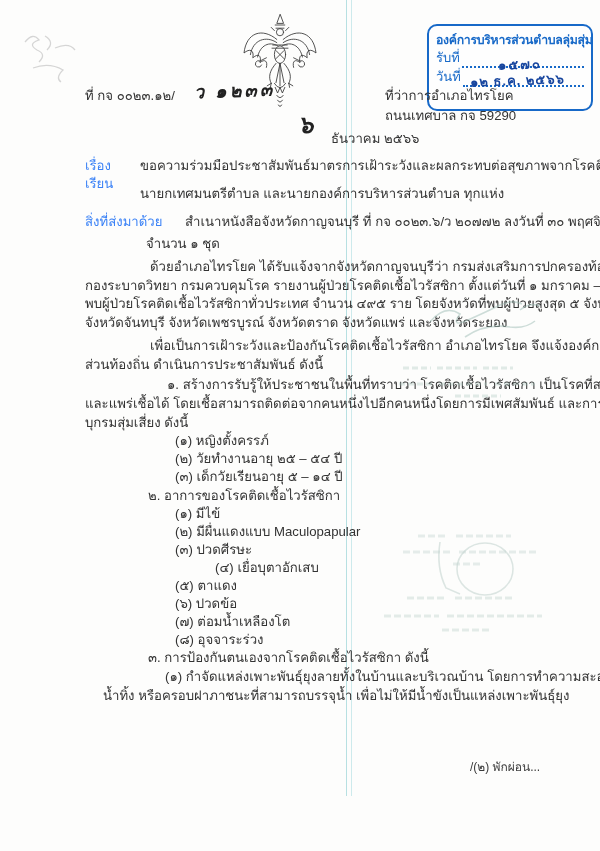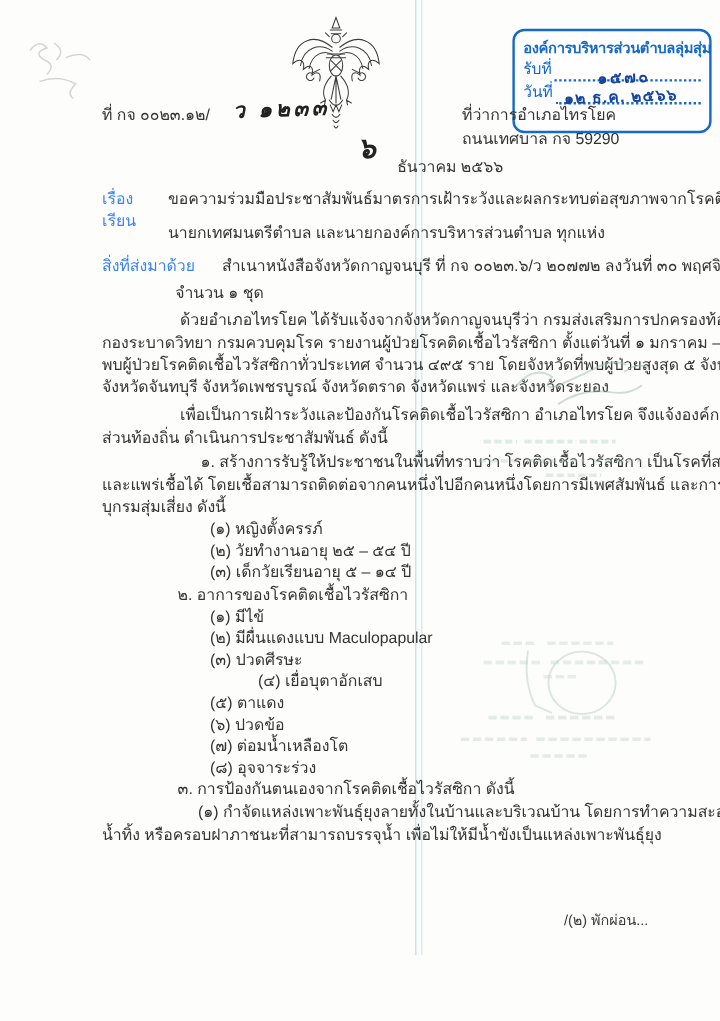--- a/index.html
+++ b/index.html
@@ -122,21 +122,21 @@
   <div class="t" style="left:175px; top:524px;">(๒) มีผื่นแดงแบบ Maculopapular</div>
   <div class="t" style="left:175px; top:542px;">(๓) ปวดศีรษะ</div>
   <div class="t" style="left:175px; top:560px;margin-left:40px;">(๔) เยื่อบุตาอักเสบ</div>
   <div class="t" style="left:175px; top:578px;">(๕) ตาแดง</div>
   <div class="t" style="left:175px; top:596px;">(๖) ปวดข้อ</div>
   <div class="t" style="left:175px; top:614px;">(๗) ต่อมน้ำเหลืองโต</div>
   <div class="t" style="left:175px; top:632px;">(๘) อุจจาระร่วง</div>
 
   <div class="t" style="left:148px; top:650px;">๓. การป้องกันตนเองจากโรคติดเชื้อไวรัสซิกา ดังนี้</div>
   <div class="t" style="left:165px; top:669px;">(๑) กำจัดแหล่งเพาะพันธุ์ยุงลายทั้งในบ้านและบริเวณบ้าน โดยการทำความสะอาดการเท</div>
-  <div class="t" style="left:85px;  top:688px;">น้ำทิ้ง หรือครอบฝาภาชนะที่สามารถบรรจุน้ำ เพื่อไม่ให้มีน้ำขังเป็นแหล่งเพาะพันธุ์ยุง</div>
+  <div class="t" style="left:103px;  top:688px;">น้ำทิ้ง หรือครอบฝาภาชนะที่สามารถบรรจุน้ำ เพื่อไม่ให้มีน้ำขังเป็นแหล่งเพาะพันธุ์ยุง</div>
 
   <div class="footer-cont" style="left:470px; top:757px;">/(๒) พักผ่อน...</div>
 
   <svg class="ghost" style="left:425px; top:292px;" width="140" height="55" viewBox="0 0 140 55">
     <path d="M5,30 q15,-18 30,-8 q-10,14 8,6 q18,-8 30,-14 q14,-7 24,-2 M40,45 q20,-14 45,-10 q15,2 25,-6 M95,18 q10,-8 20,-4" fill="none" stroke="#9fbdb6" stroke-width="1.6"></path>
   </svg>
   <svg class="ghost" style="left:395px; top:358px;" width="165" height="42" viewBox="0 0 165 42">
     <path d="M8,10 h28 m6,0 h40 m6,0 h30 M4,26 h34 m6,0 h48 m8,0 h40 M60,38 h46" fill="none" stroke="#a9c6bd" stroke-width="3" stroke-dasharray="6 3" opacity="0.7"></path>
   </svg>
   <svg class="ghost" style="left:398px; top:528px;" width="155" height="40" viewBox="0 0 155 40">

